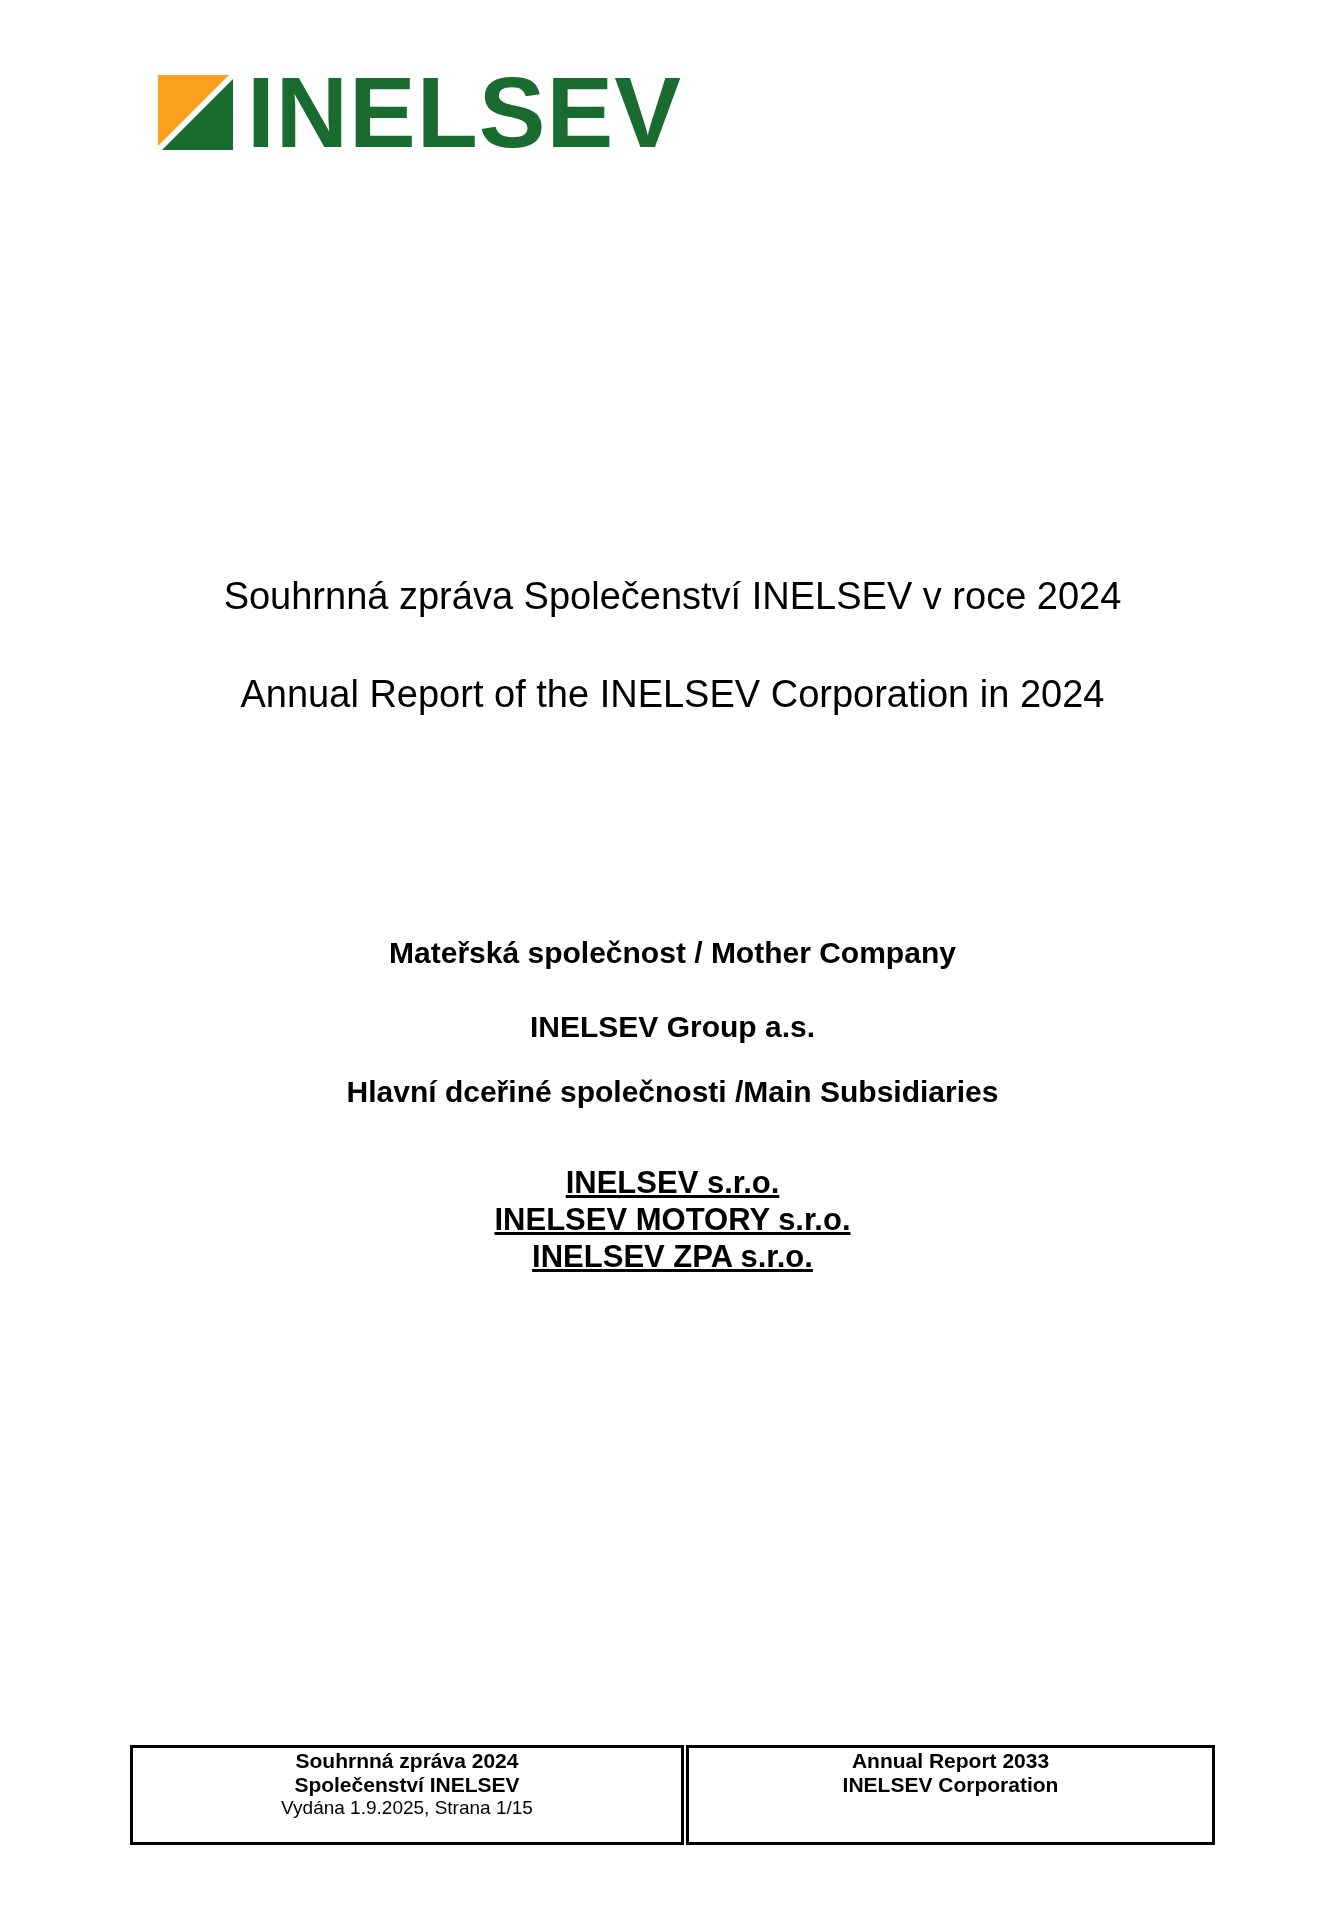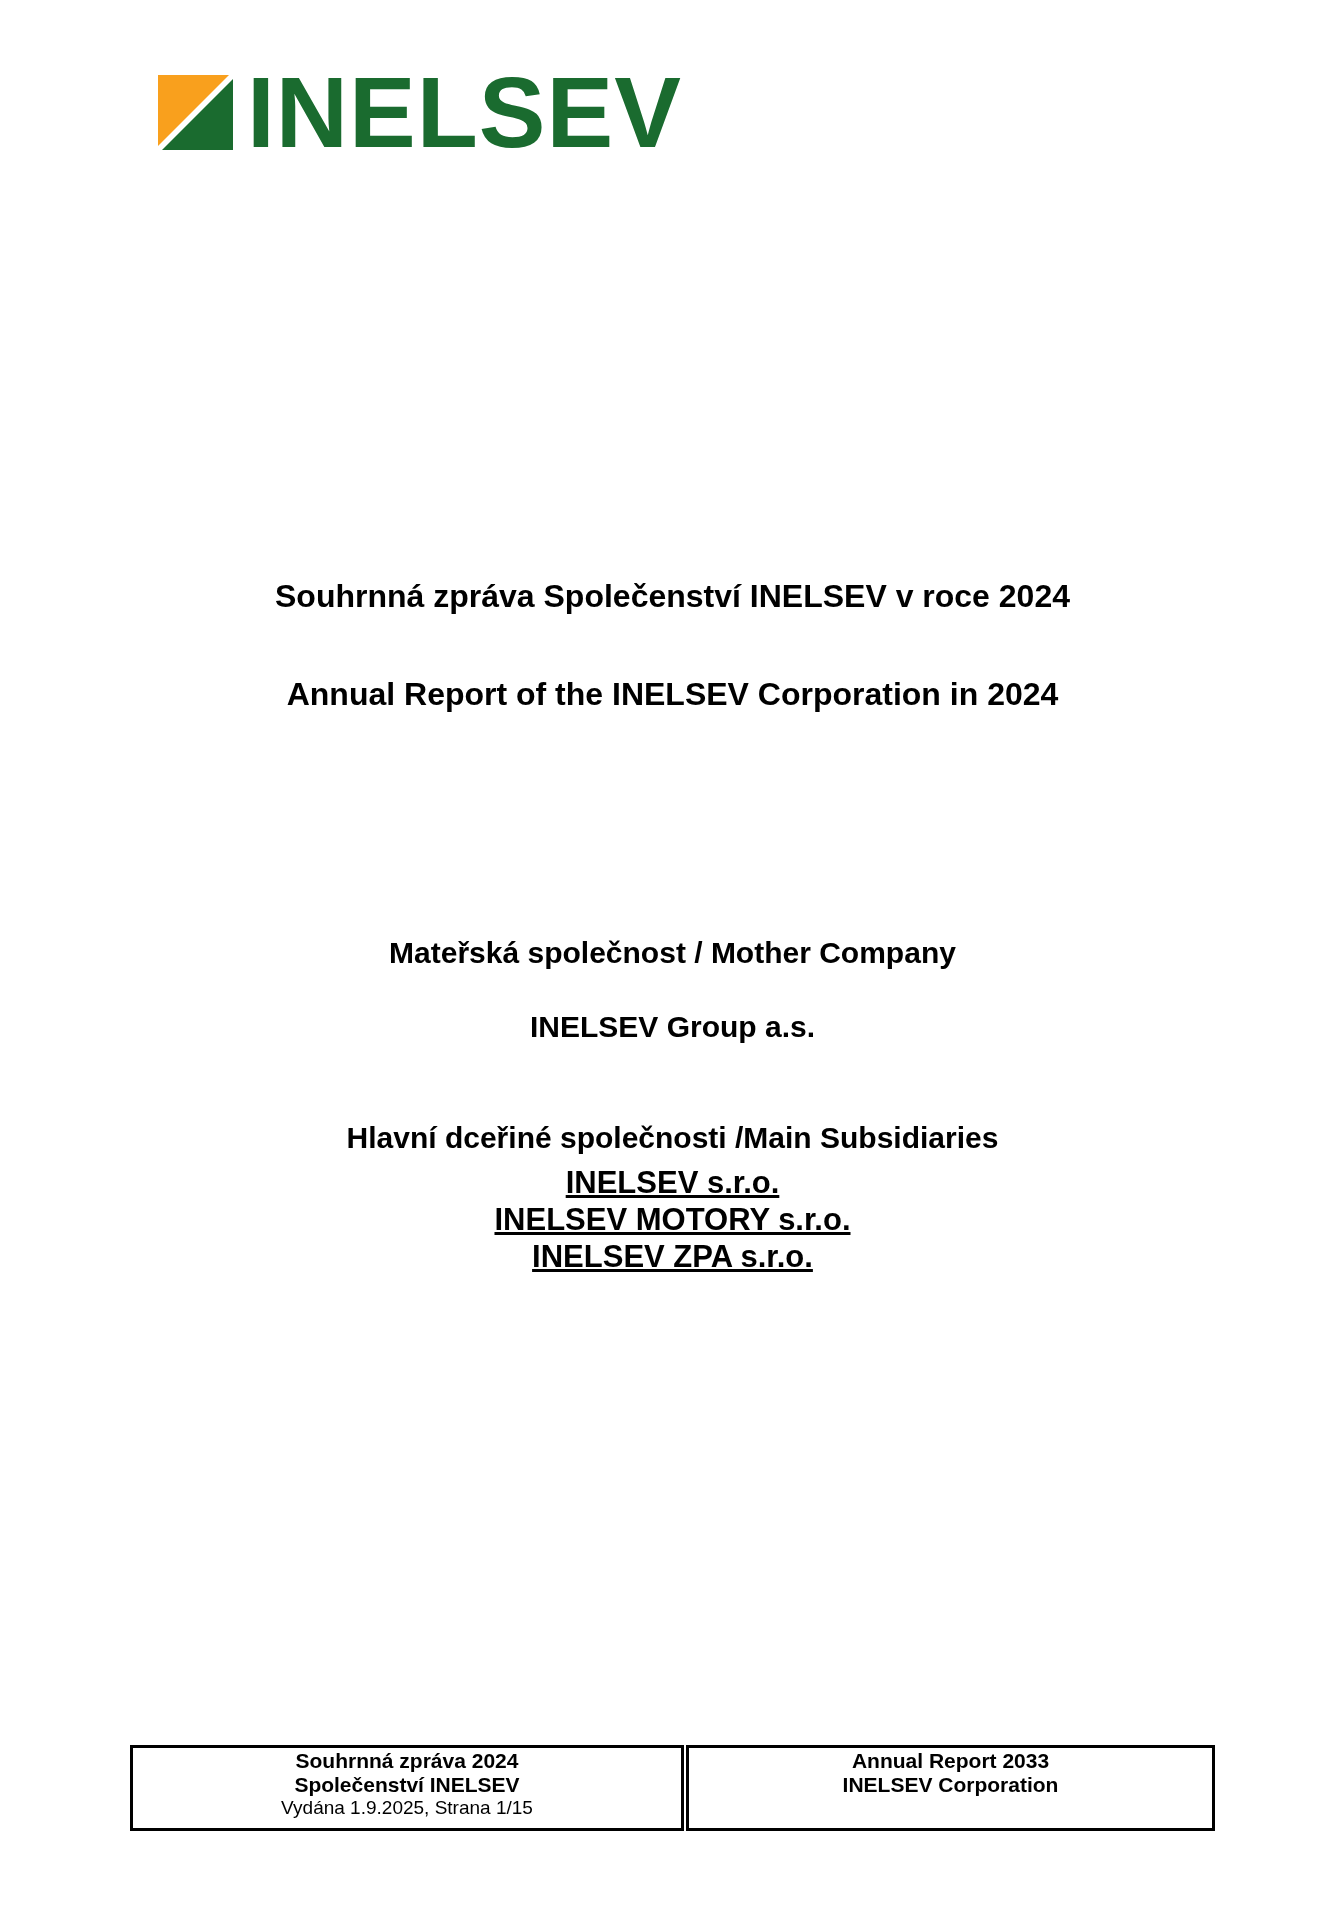--- a/index.html
+++ b/index.html
@@ -36,54 +36,54 @@
   }
 
   
   .center-col {
     position: absolute;
     left: 130px;
     width: 1085px;
     text-align: center;
   }
   .title-line {
-    font-size: 32px;
-    font-weight: bold;
+    font-size: 38px;
+    font-weight: normal;
     line-height: 38px;
     white-space: nowrap;
   }
   .title-cs { top: 577px; }
   .title-en { top: 675px; }
 
   .mid-line {
     font-size: 30px;
     font-weight: bold;
     line-height: 30px;
     white-space: nowrap;
     margin-top: 32px;
   }
   .mother-heading   { top: 906px; }
   .mother-company   { top: 980px; }
-  .subs-heading     { top: 1091px; }
+  .subs-heading     { top: 1045px; }
 
   .subs-list {
     top: 1164px;
     font-size: 31px;
     font-weight: bold;
     line-height: 37px;
     text-decoration: underline;
   }
 
   
   .footer-table {
     position: absolute;
     left: 130px;
     top: 1745px;
     width: 1085px;
-    height: 86px;
+    height: 100px;
     display: flex;
     gap: 2px;
   }
   .footer-cell {
     border: 3px solid #000;
     background: #fff;
     text-align: center;
     padding-top: 1px;
     overflow: hidden;
   }

